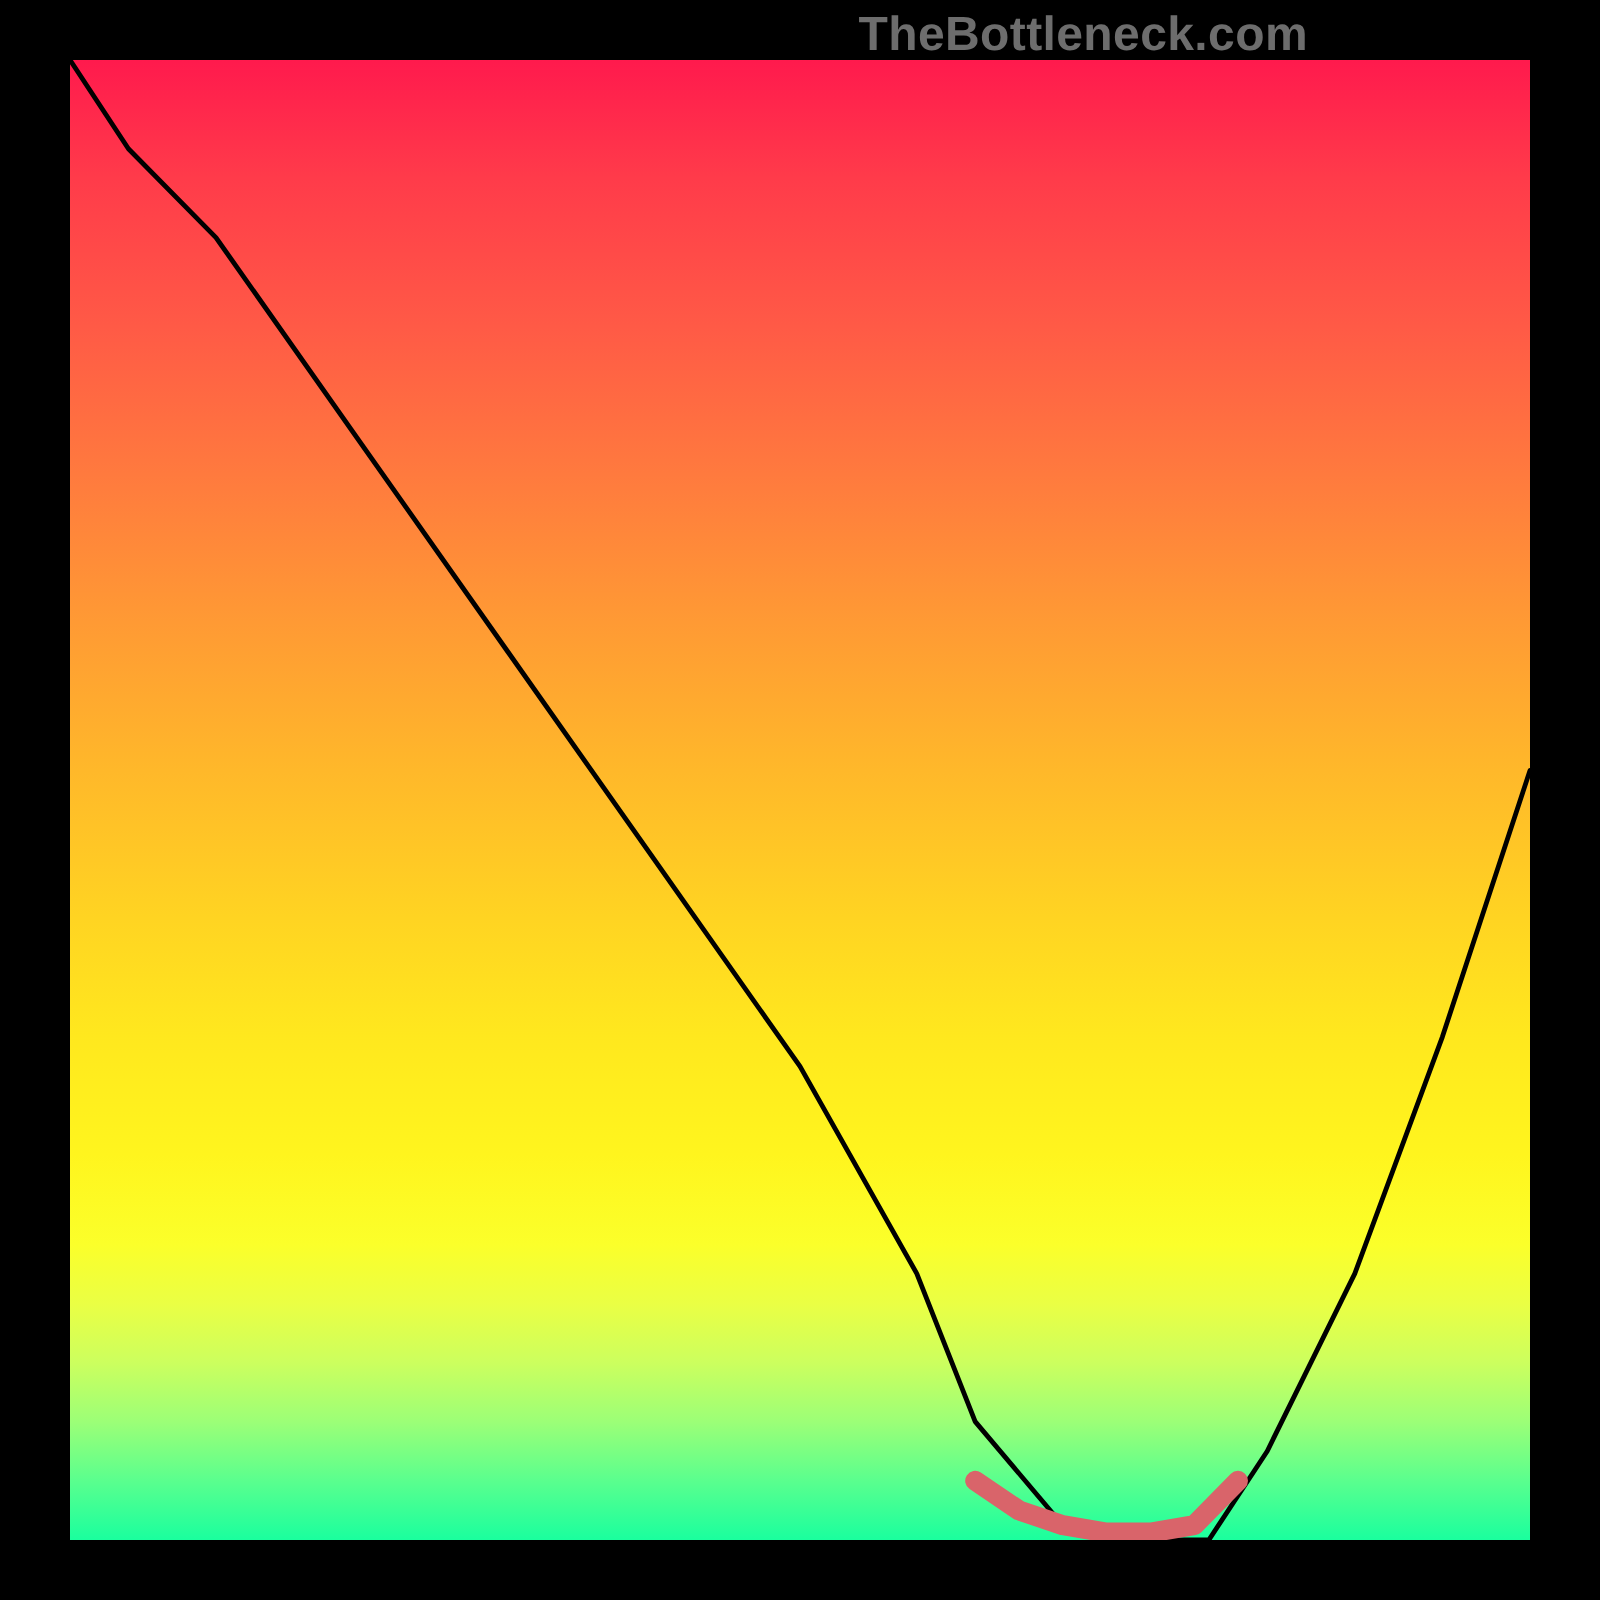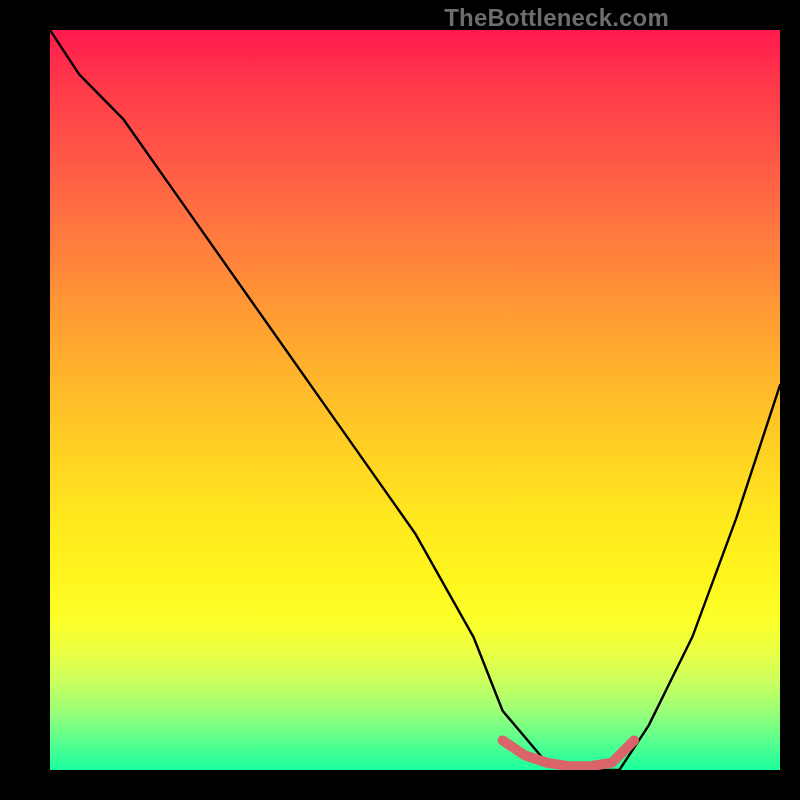--- a/index.html
+++ b/index.html
@@ -6,21 +6,21 @@
     margin: 0;
     padding: 0;
     width: 800px;
     height: 800px;
     background: #000;
     overflow: hidden;
     font-family: Arial, Helvetica, sans-serif;
   }
   .frame {
     position: absolute;
-    left: 15px;
+    left: 0;
     top: 0;
     width: 688px;
     height: 800px;
     background: #000;
   }
   .plot {
     position: absolute;
     left: 35px;
     top: 30px;
     width: 730px;

